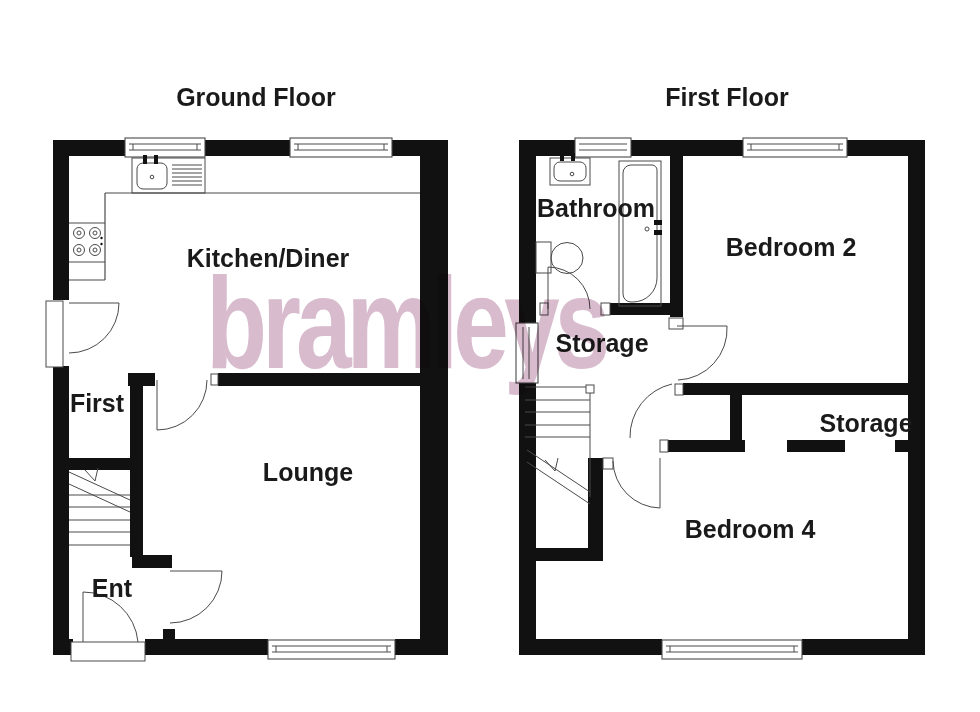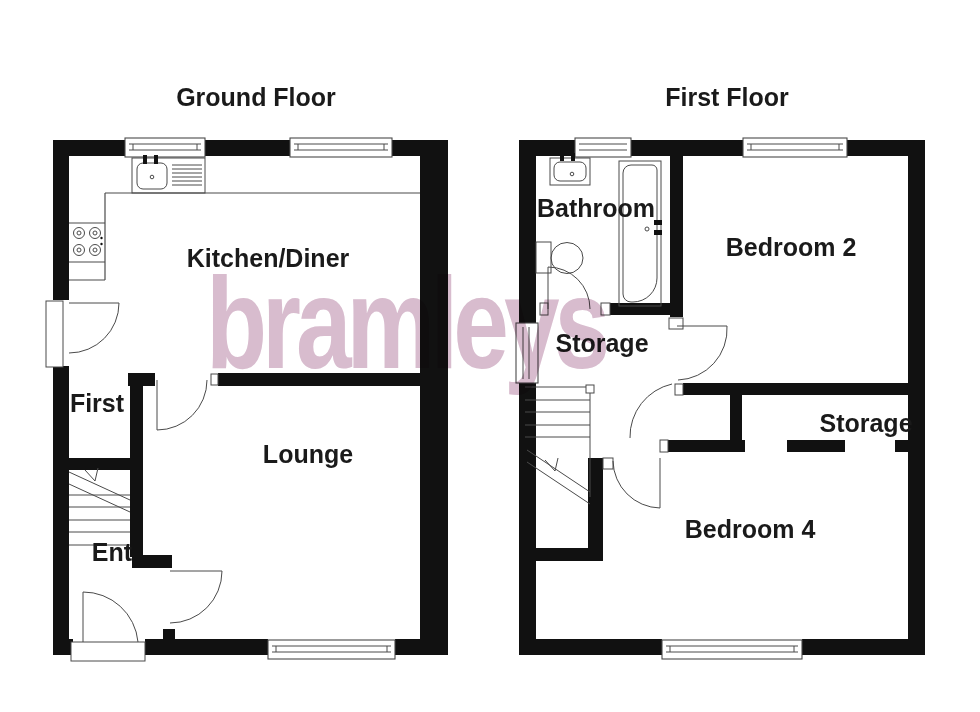--- a/index.html
+++ b/index.html
@@ -253,22 +253,22 @@
         <path class="thin2" d="M613,461 A48,48 0 0 0 660,508"></path>
       </g>
     </g>
   </svg>
 
   <div class="lbl title" style="left:256px;top:97px">Ground Floor</div>
   <div class="lbl" style="left:268px;top:258px">Kitchen/Diner</div>
 
   <div class="lbl title" style="left:727px;top:97px">First Floor</div>
   <div class="lbl" style="left:97px;top:403px">First</div>
-  <div class="lbl" style="left:308px;top:454px">Lounge</div>
-  <div class="lbl" style="left:112px;top:552px">Ent</div>
+  <div class="lbl" style="left:308px;top:472px">Lounge</div>
+  <div class="lbl" style="left:112px;top:588px">Ent</div>
 
   <div class="lbl" style="left:596px;top:208px">Bathroom</div>
   <div class="lbl" style="left:791px;top:247px">Bedroom 2</div>
   <div class="lbl" style="left:602px;top:343px">Storage</div>
   <div class="lbl" style="left:866px;top:423px">Storage</div>
   <div class="lbl" style="left:750px;top:529px">Bedroom 4</div>
 
   <div id="watermark">bramleys</div>
 
 </div>

